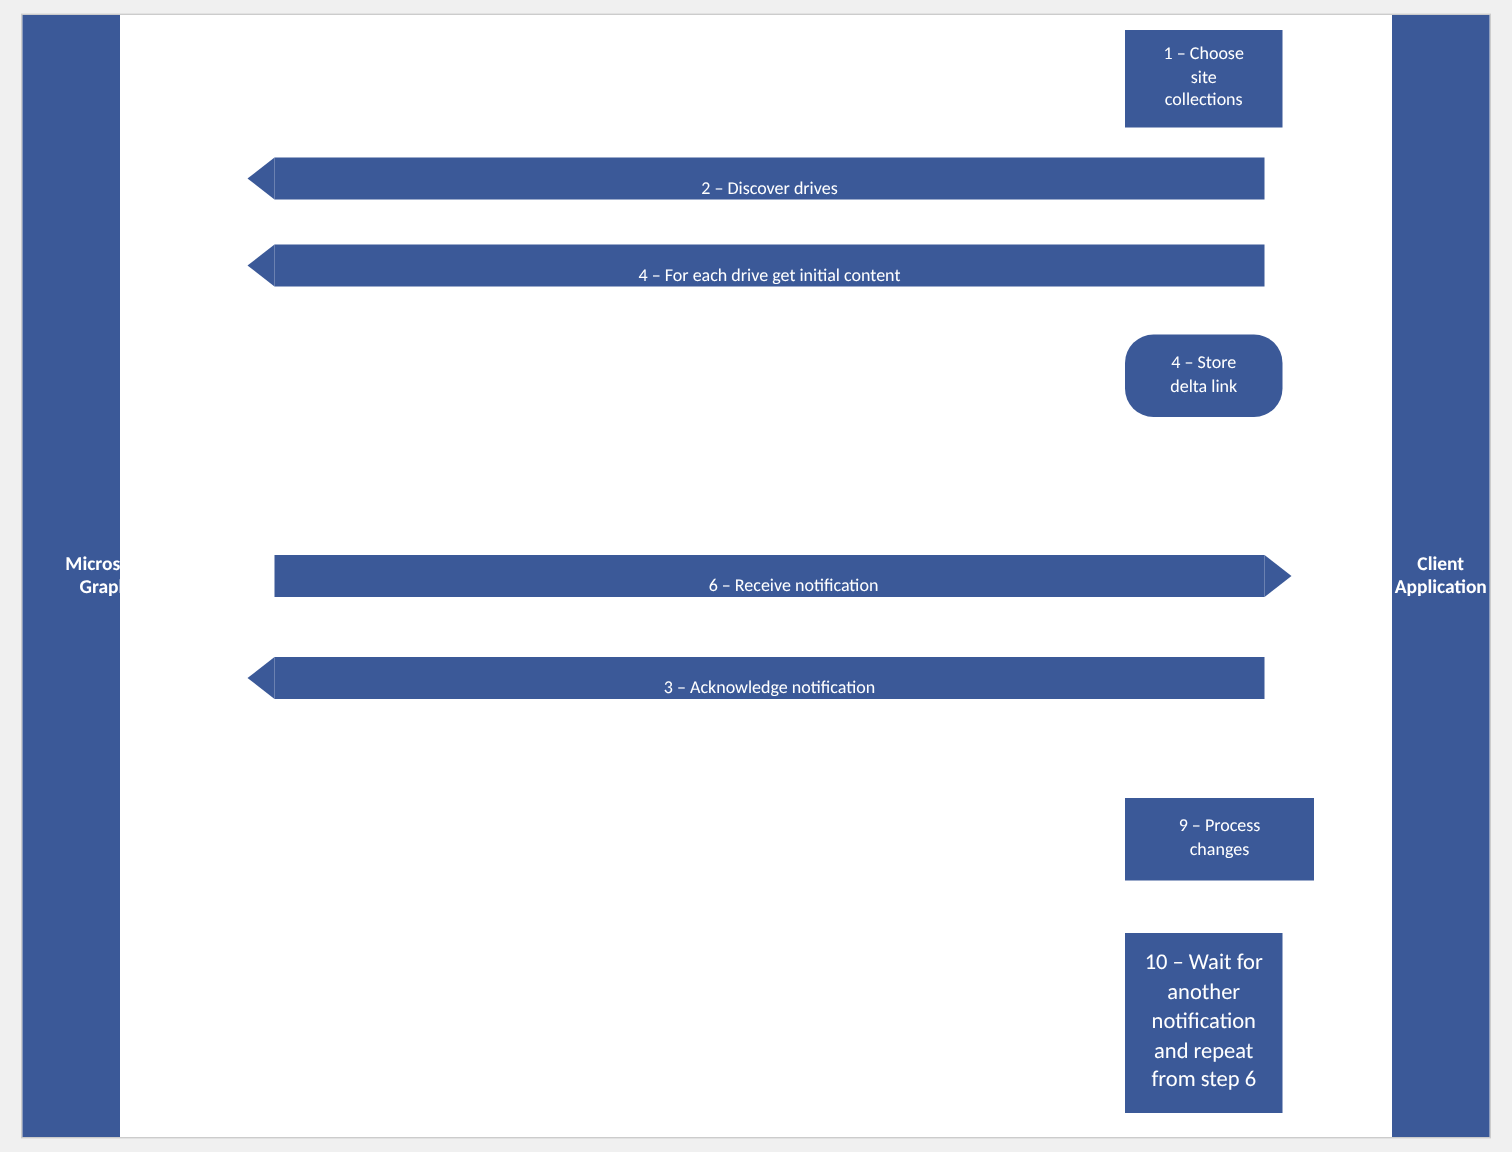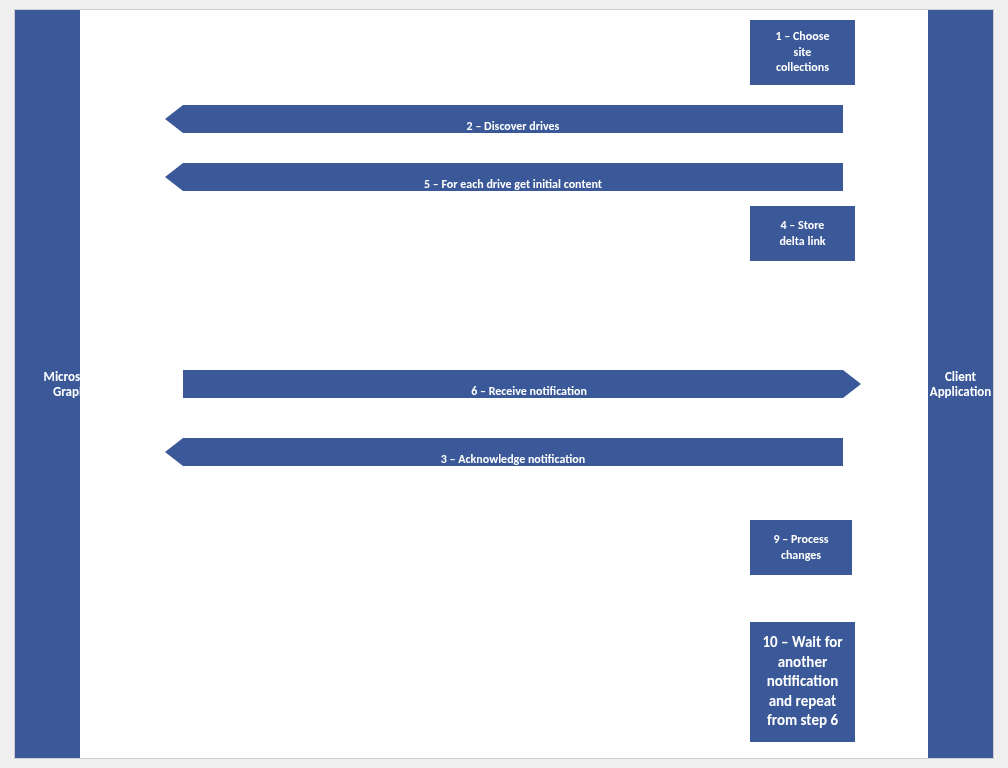--- a/index.html
+++ b/index.html
@@ -39,21 +39,20 @@
     .side-col.left { left: 0; padding-left: 44px; }
     .side-col.right { right: 0; }
 
     
     .main-area {
       position: absolute;
       left: 65px;
       right: 65px;
       top: 0;
       bottom: 0;
-      font-weight: bold;
     }
 
     
     .box {
       position: absolute;
       background: #3B5998;
       color: white;
       font-size: 12px;
       text-align: center;
       display: flex;
@@ -117,38 +116,38 @@
 
     <div class="box" style="left: 670px; top: 10px; width: 105px; height: 65px; font-size: 12px;">
       <span>1 – Choose<br>site<br>collections</span>
     </div>
 
     <div class="arrow-bar arrow-left" style="left: 103px; top: 95px; width: 660px;">
       <span>2 – Discover drives</span>
     </div>
 
     <div class="arrow-bar arrow-left" style="left: 103px; top: 153px; width: 660px;">
-      <span>5 – For each drive get initial content</span>
+      <span>4 – For each drive get initial content</span>
     </div>
 
-    <div class="box" style="left: 670px; top: 196px; width: 105px; height: 55px;">
+    <div class="box" style="left: 670px; top: 213px; width: 105px; height: 55px; border-radius: 19px;">
       <span>4 – Store<br>delta link</span>
     </div>
 
 
     <div class="arrow-bar arrow-right" style="left: 103px; top: 360px; width: 660px; padding-left: 32px;">
       <span>6 – Receive notification</span>
     </div>
 
     <div class="arrow-bar arrow-left" style="left: 103px; top: 428px; width: 660px;">
       <span>3 – Acknowledge notification</span>
     </div>
 
 
-    <div class="box" style="left: 670px; top: 510px; width: 102px; height: 55px;">
+    <div class="box" style="left: 670px; top: 522px; width: 126px; height: 55px;">
       <span>9 – Process<br>changes</span>
     </div>
 
     <div class="box" style="left: 670px; top: 612px; width: 105px; height: 120px; font-size: 15px;">
       <span>10 – Wait for<br>another<br>notification<br>and repeat<br>from step 6</span>
     </div>
 
   </div>
 </div>
 

